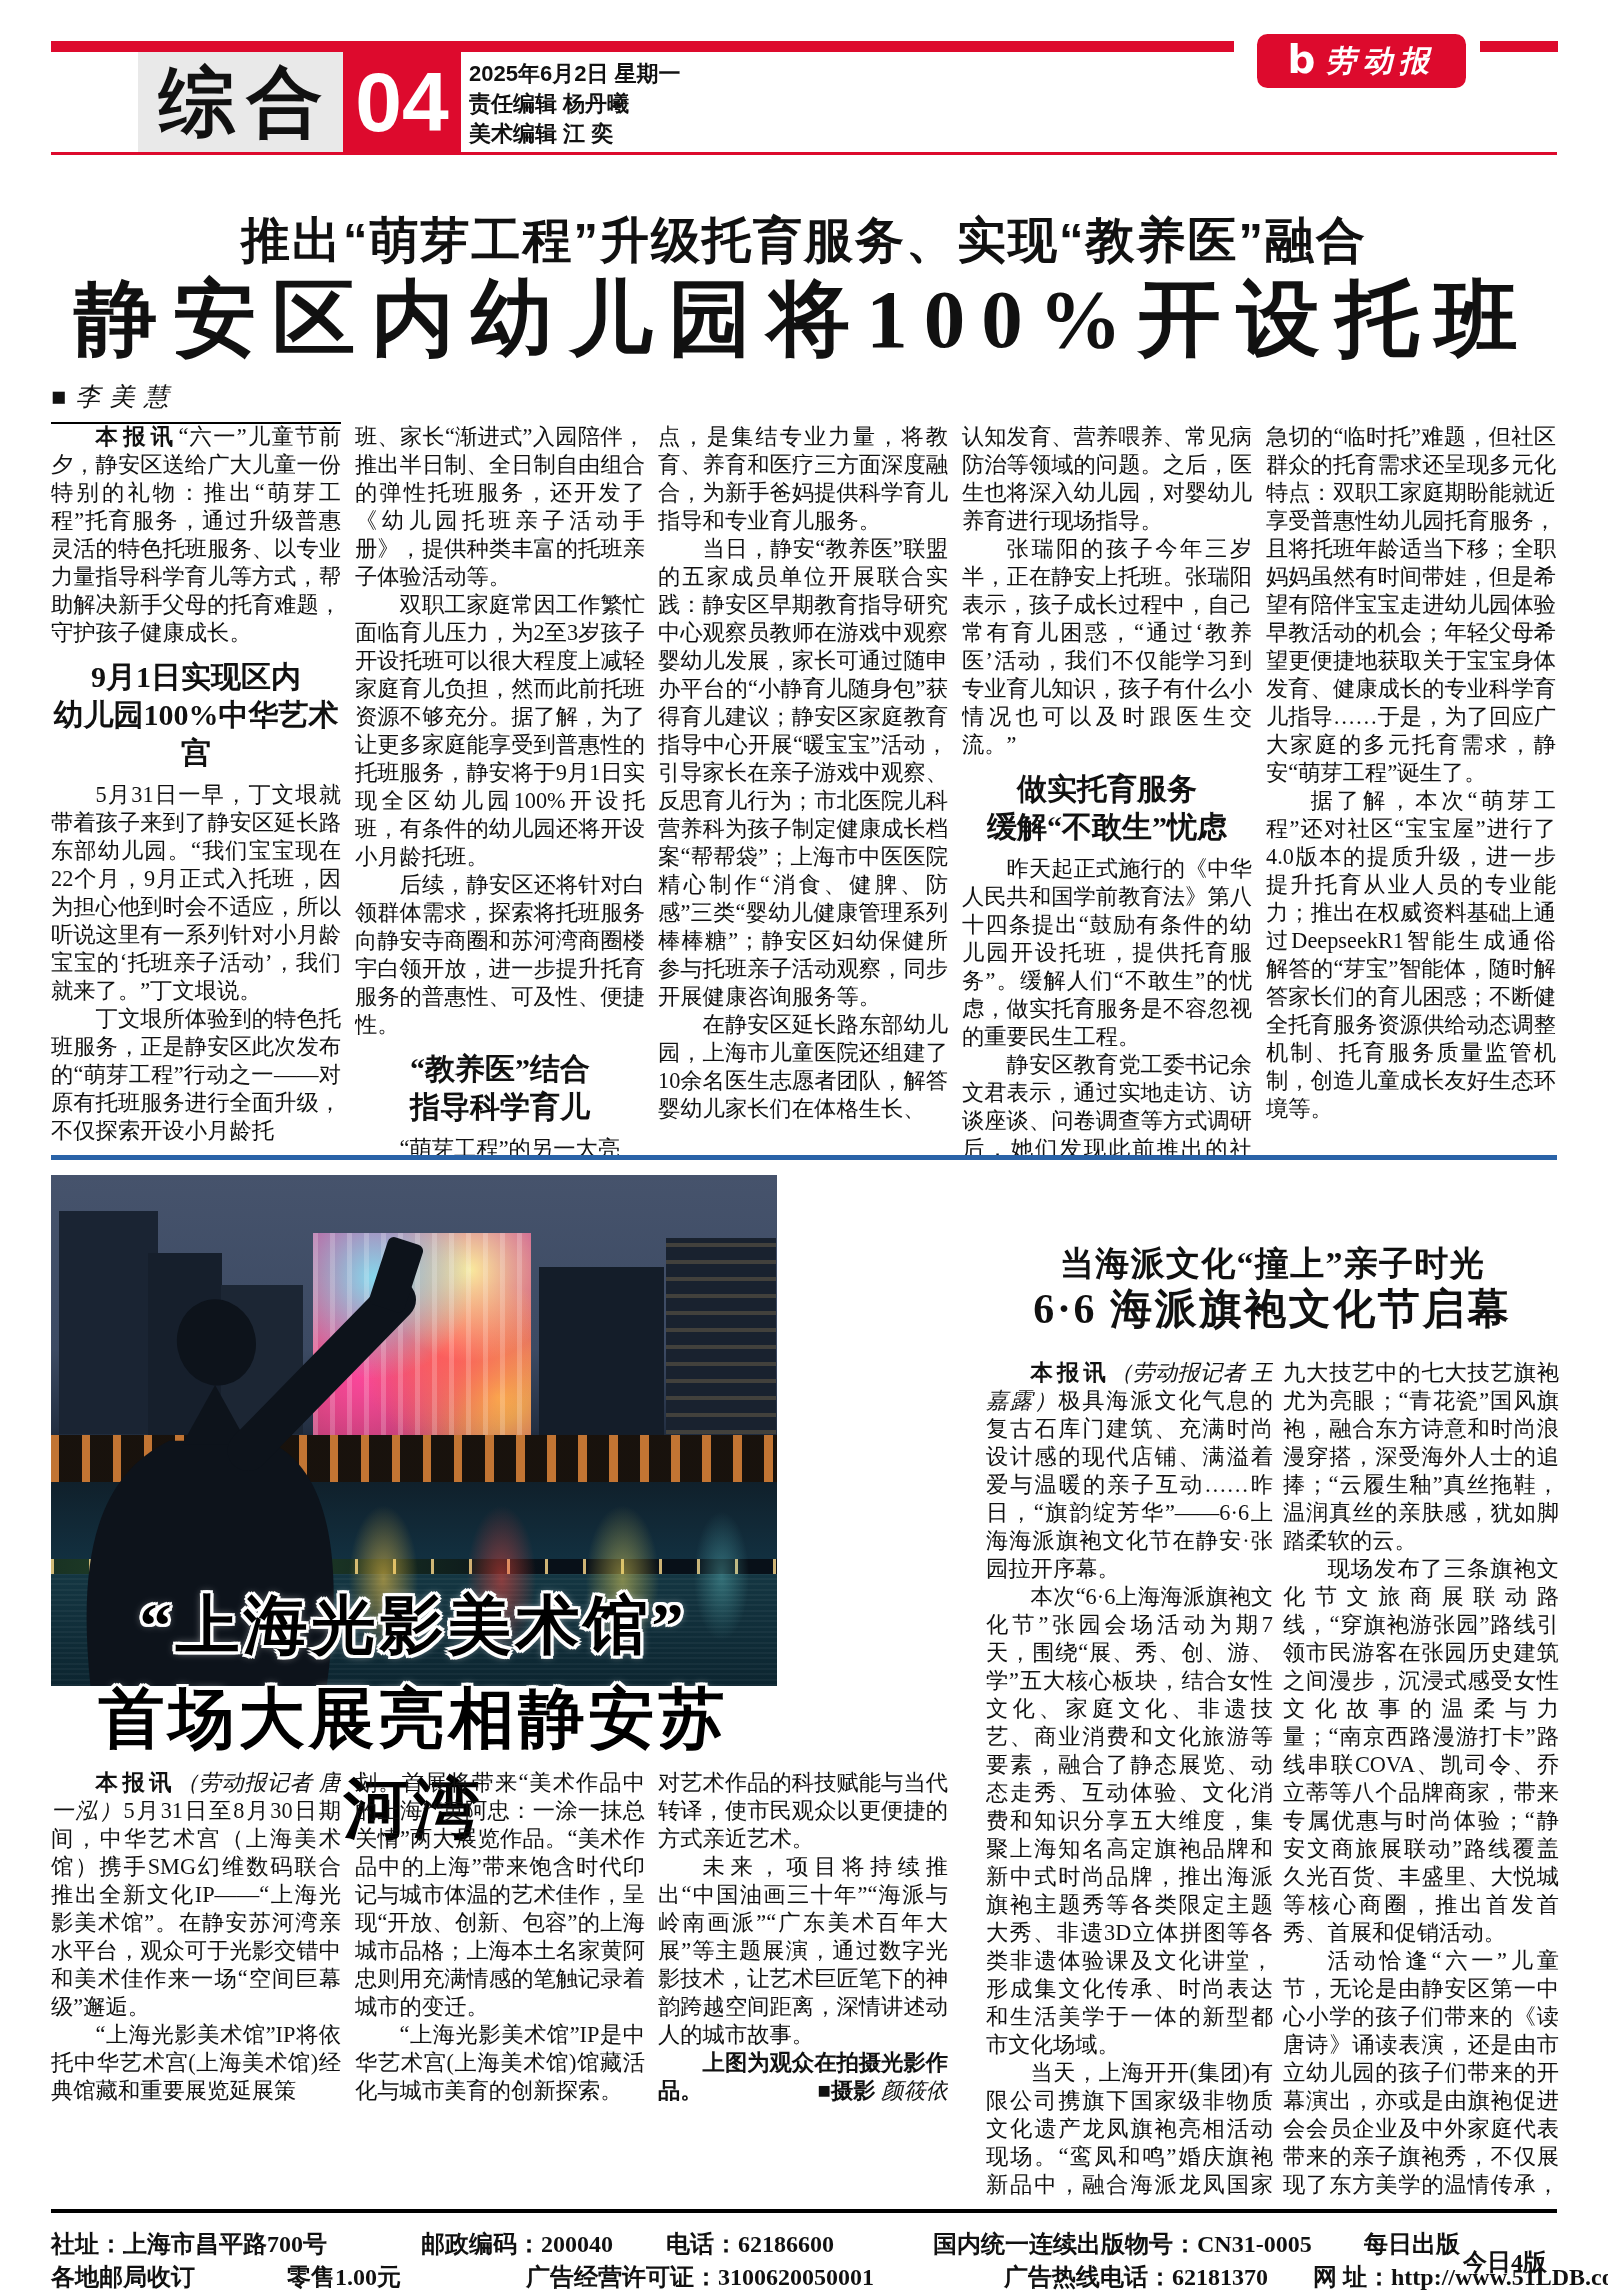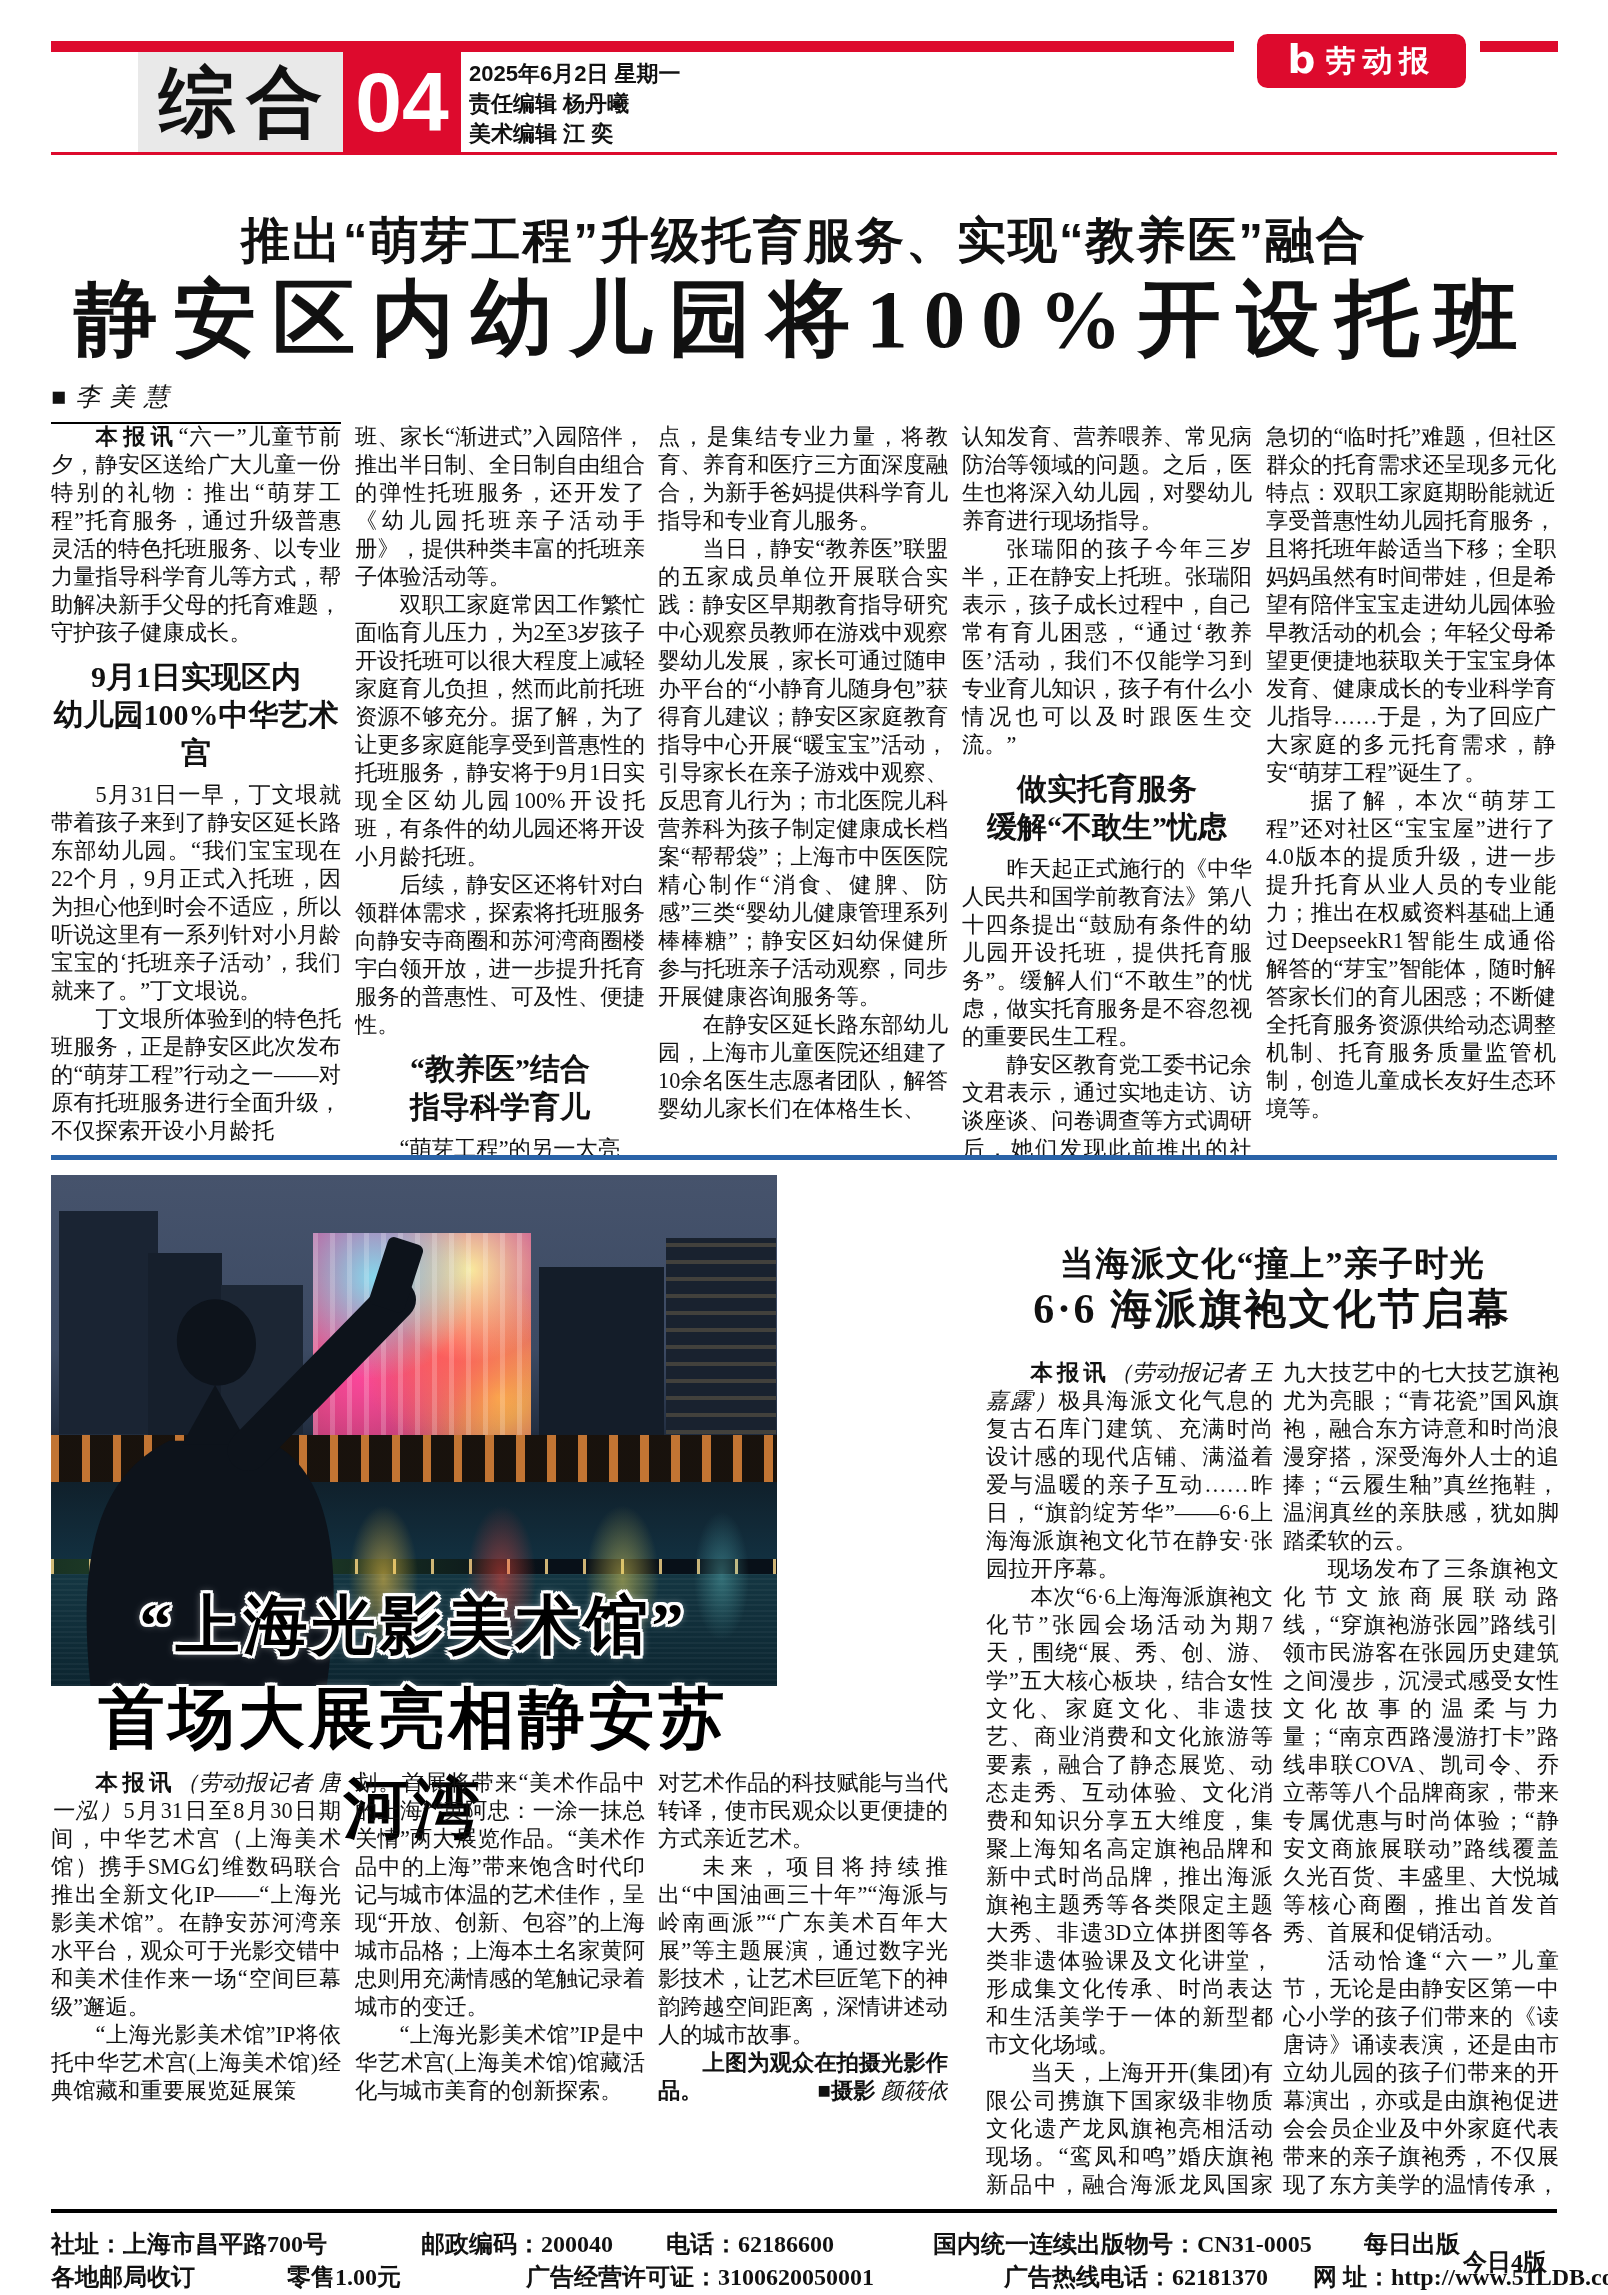--- a/index.html
+++ b/index.html
@@ -15,21 +15,21 @@
   }
   .abs{position:absolute;}
   .sans{font-family:"Liberation Sans","DejaVu Sans",sans-serif;}
 
   
   .rule-red-a{left:51px;top:41px;width:1183px;height:10.5px;background:var(--red);}
   .rule-red-b{left:1480px;top:41px;width:78px;height:10.5px;background:var(--red);}
   .logo-box{left:1257px;top:34px;width:209px;height:54px;background:var(--red);border-radius:10.5px;
     display:flex;align-items:center;justify-content:center;gap:10.5px;color:#fff;}
   .logo-b{font-family:"DejaVu Sans",sans-serif;font-weight:bold;font-size:39px;line-height:39px;transform:translateY(-2px);}
-  .logo-text{font-weight:bold;font-size:30px;letter-spacing:6.6px;}
+  .logo-text{font-weight:bold;font-style:italic;font-size:30px;letter-spacing:6.6px;}
   .section-box{left:138px;top:52px;width:205px;height:100px;background:#e9e9e9;
     display:flex;justify-content:center;}
   .section-box span{font-family:"Liberation Sans","DejaVu Sans",sans-serif;font-size:76px;font-weight:bold;letter-spacing:12px;text-indent:12px;}
   .pagenum-box{left:343px;top:52px;width:118px;height:100px;background:var(--red);
     display:flex;align-items:center;justify-content:center;color:#fff;
     font-family:"Liberation Sans","DejaVu Sans",sans-serif;font-size:84px;font-weight:bold;}
   .dateblock{left:469px;top:59px;font-family:"Liberation Sans","DejaVu Sans",sans-serif;
     font-size:22px;font-weight:bold;line-height:30px;}
   .rule-red-thin{left:51px;top:152px;width:1506px;height:2.6px;background:var(--red);}
 

